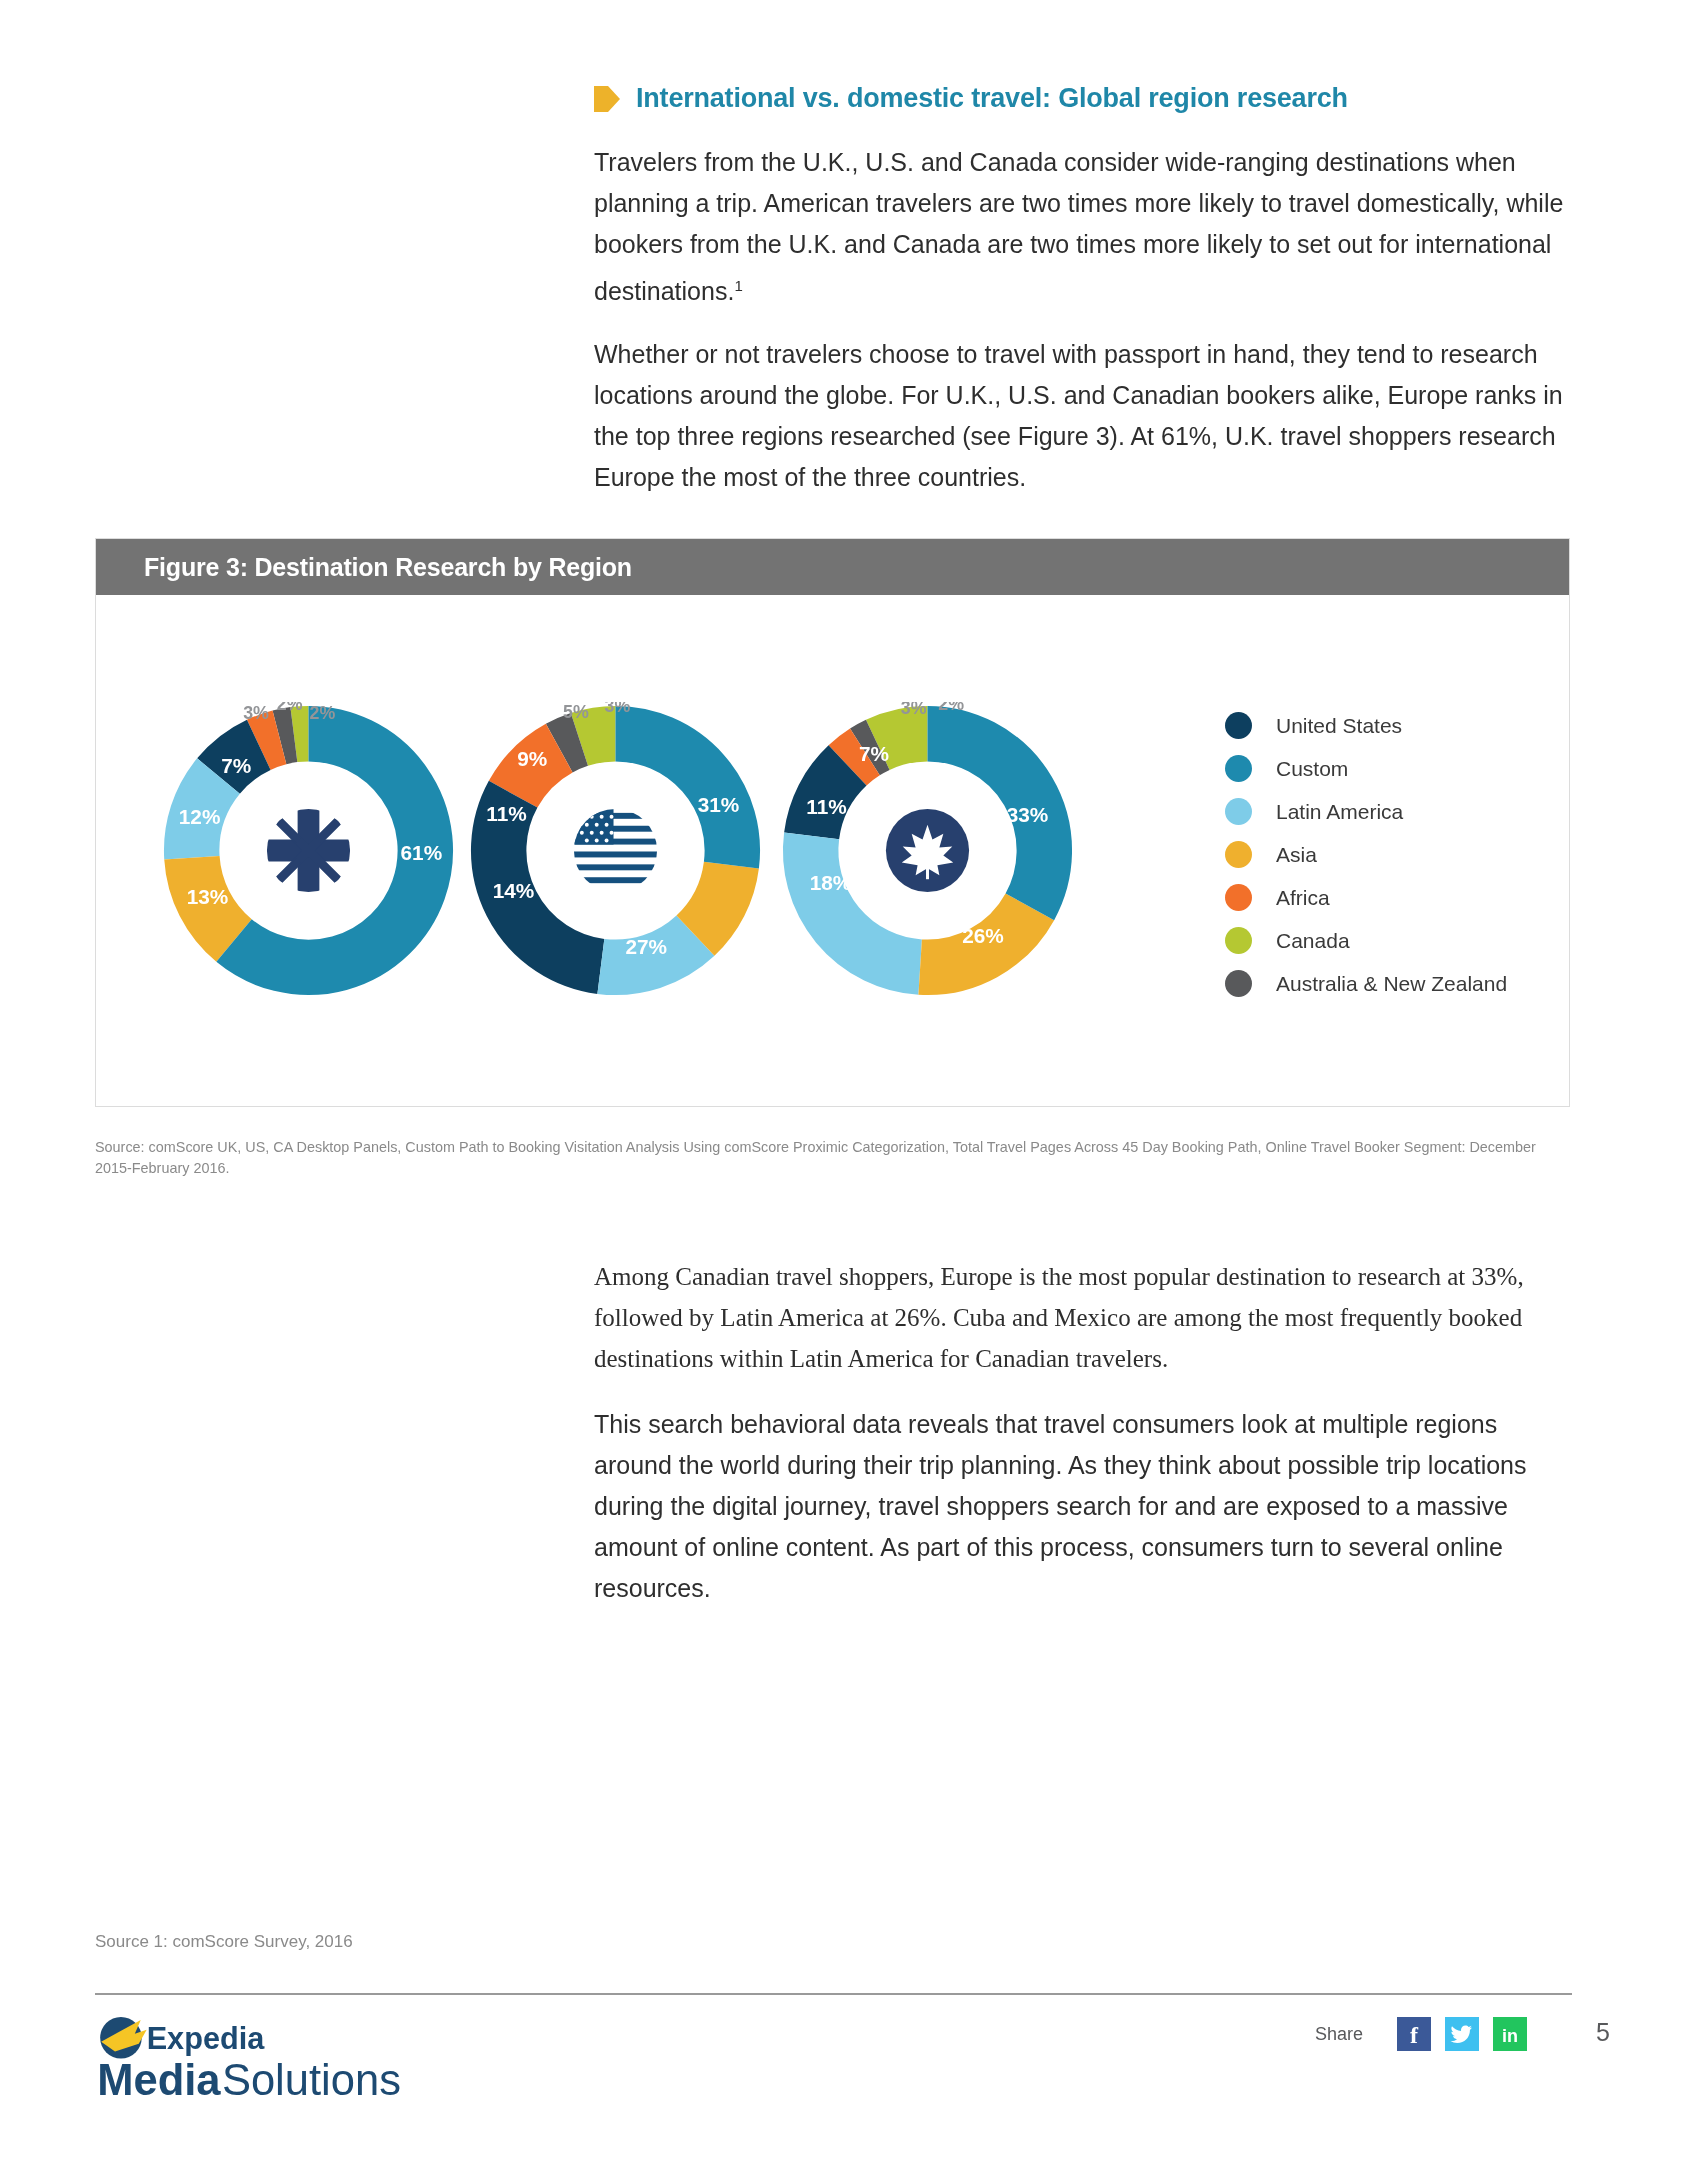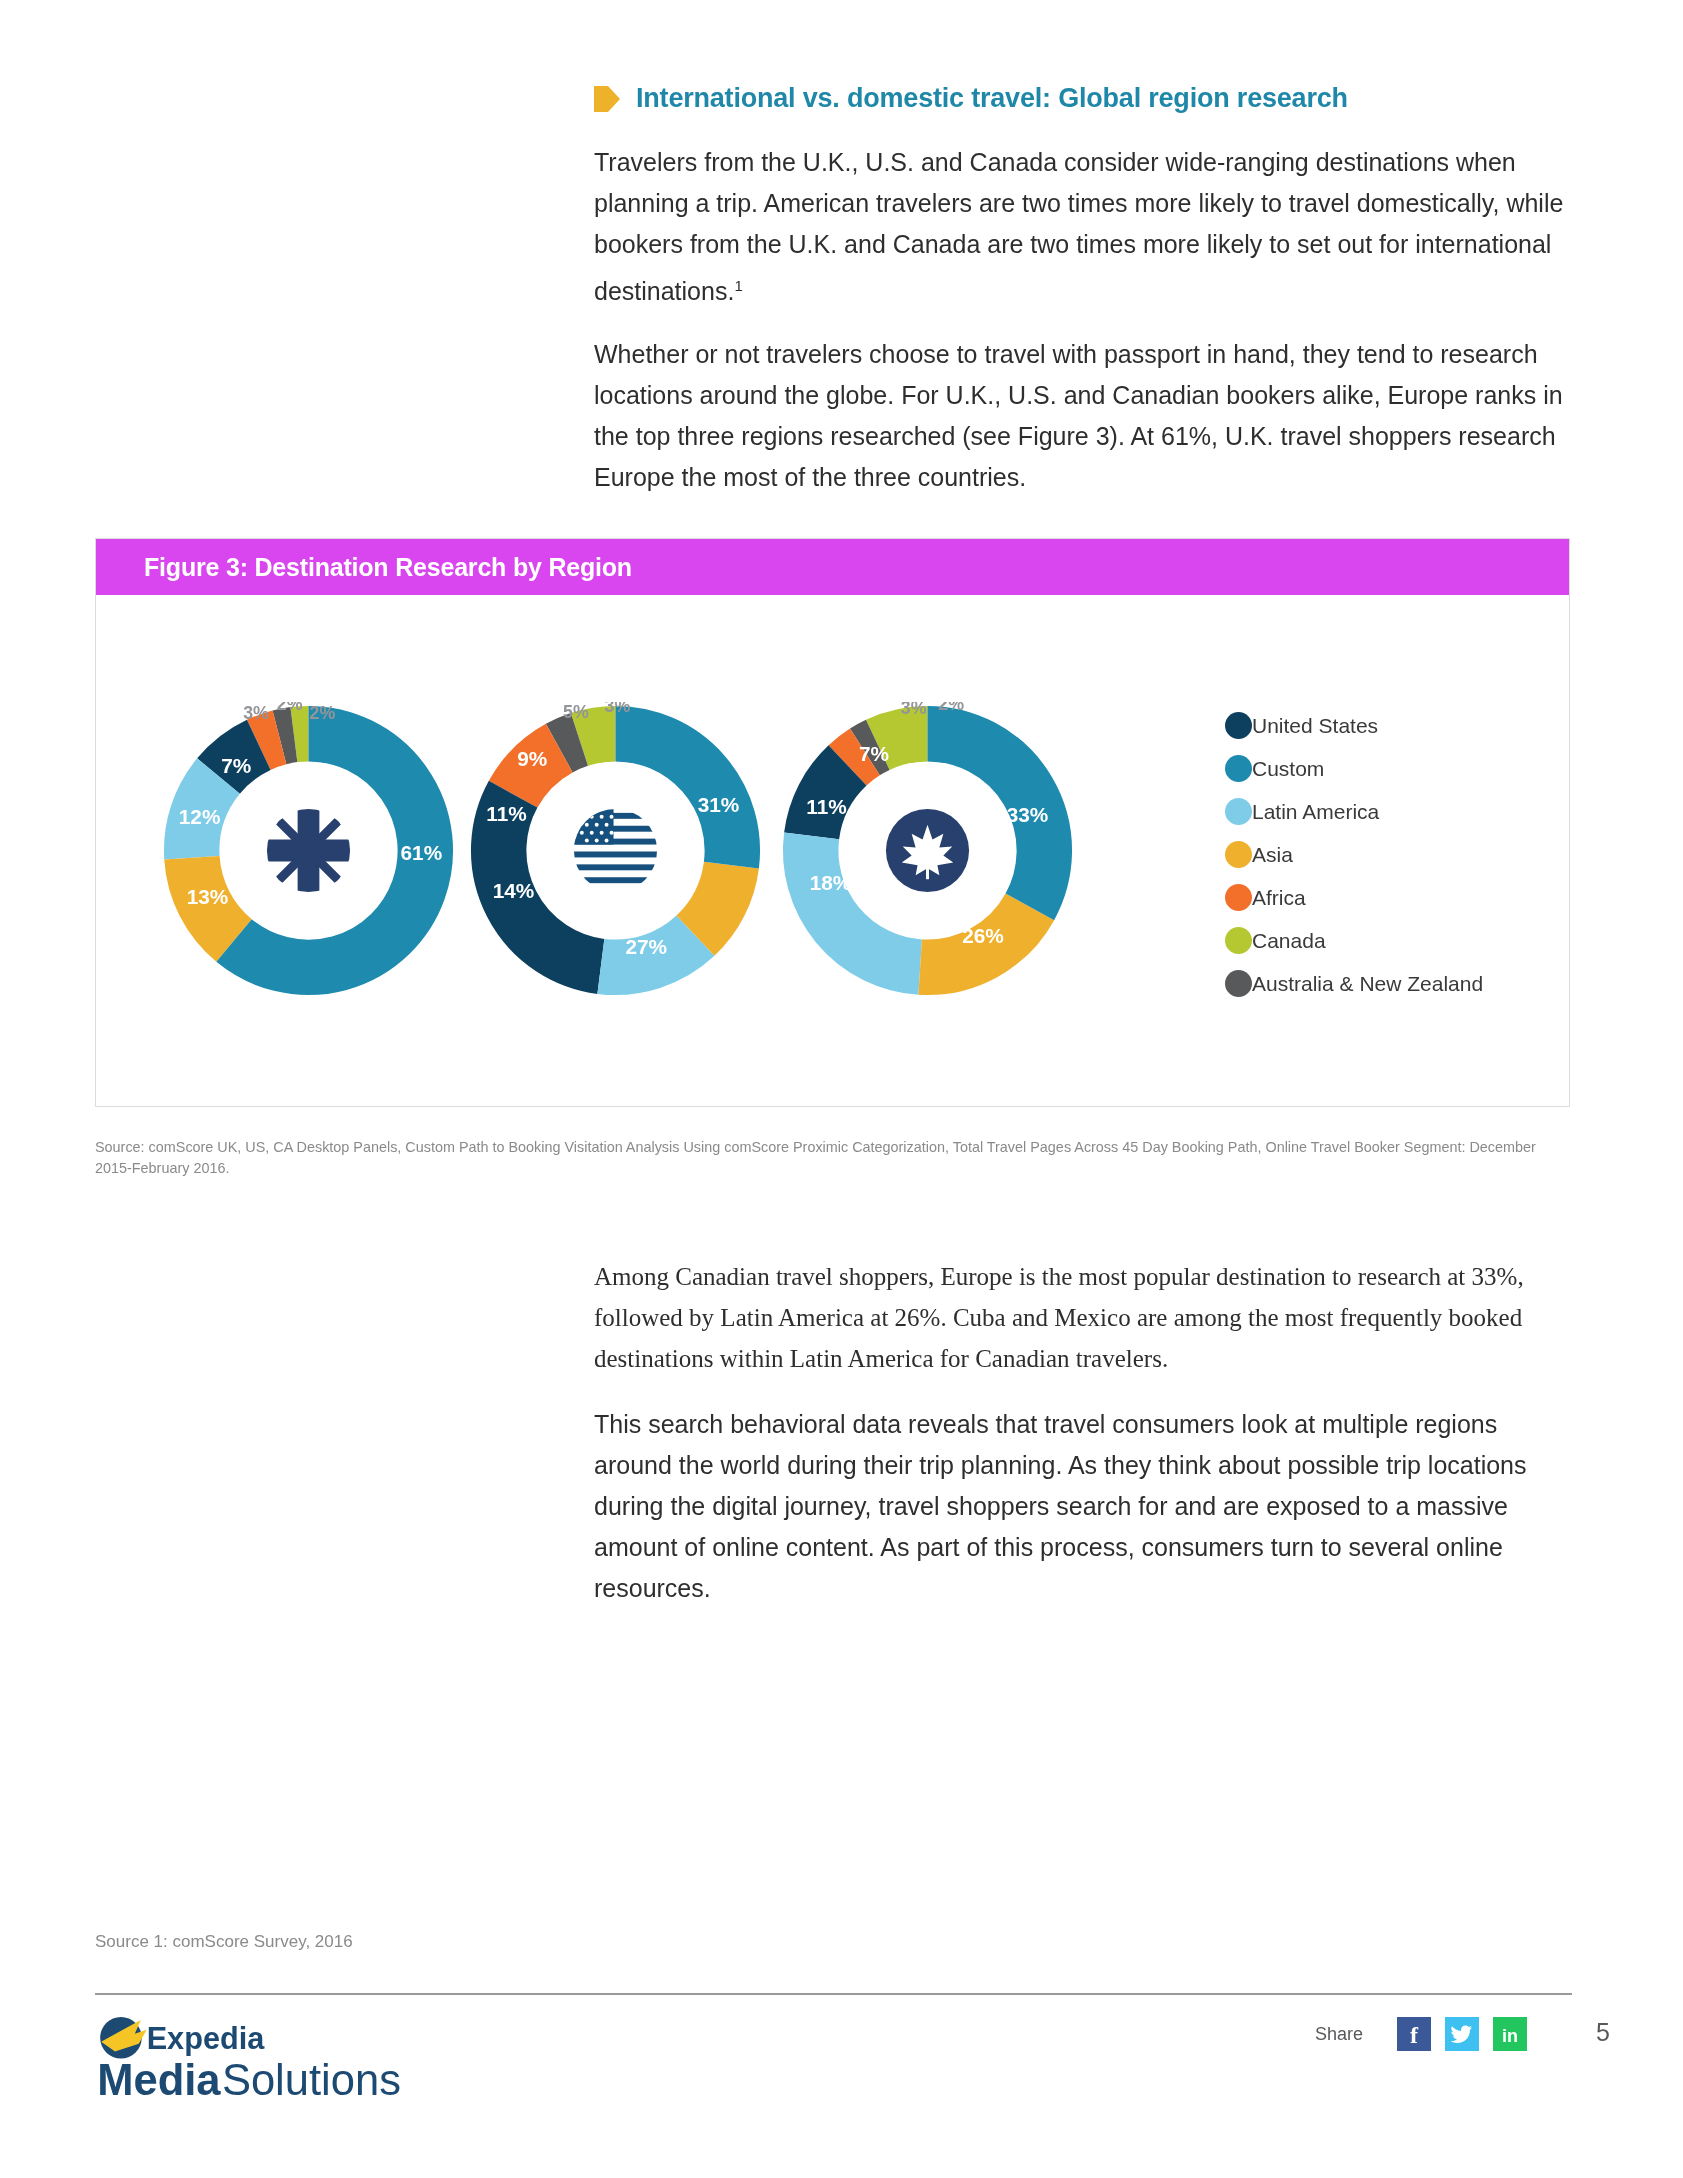--- a/index.html
+++ b/index.html
@@ -70,21 +70,21 @@
     height: 569px;
     background: #ffffff;
     border: 1px solid #dcdcdc;
     box-sizing: border-box;
   }
   .figure-header {
     position: absolute;
     left: 0; top: 0;
     width: 100%;
     height: 56px;
-    background: #d946ef;
+    background: #737373;
     display: flex;
     align-items: center;
   }
   .figure-title {
     color: #ffffff;
     font-size: 25px;
     font-weight: bold;
     margin-left: 48px;
     letter-spacing: -0.2px;
   }
@@ -135,20 +135,21 @@
     align-items: center;
     height: 43px;
   }
   .legend-swatch {
     width: 27px;
     height: 27px;
     border-radius: 50%;
     flex: none;
   }
   .legend-label {
+    margin-left: 24px;
     font-size: 21px;
     color: #3a3a3a;
     white-space: nowrap;
   }
 
   
   .figure-source {
     position: absolute;
     left: 95px;
     top: 1137px;

